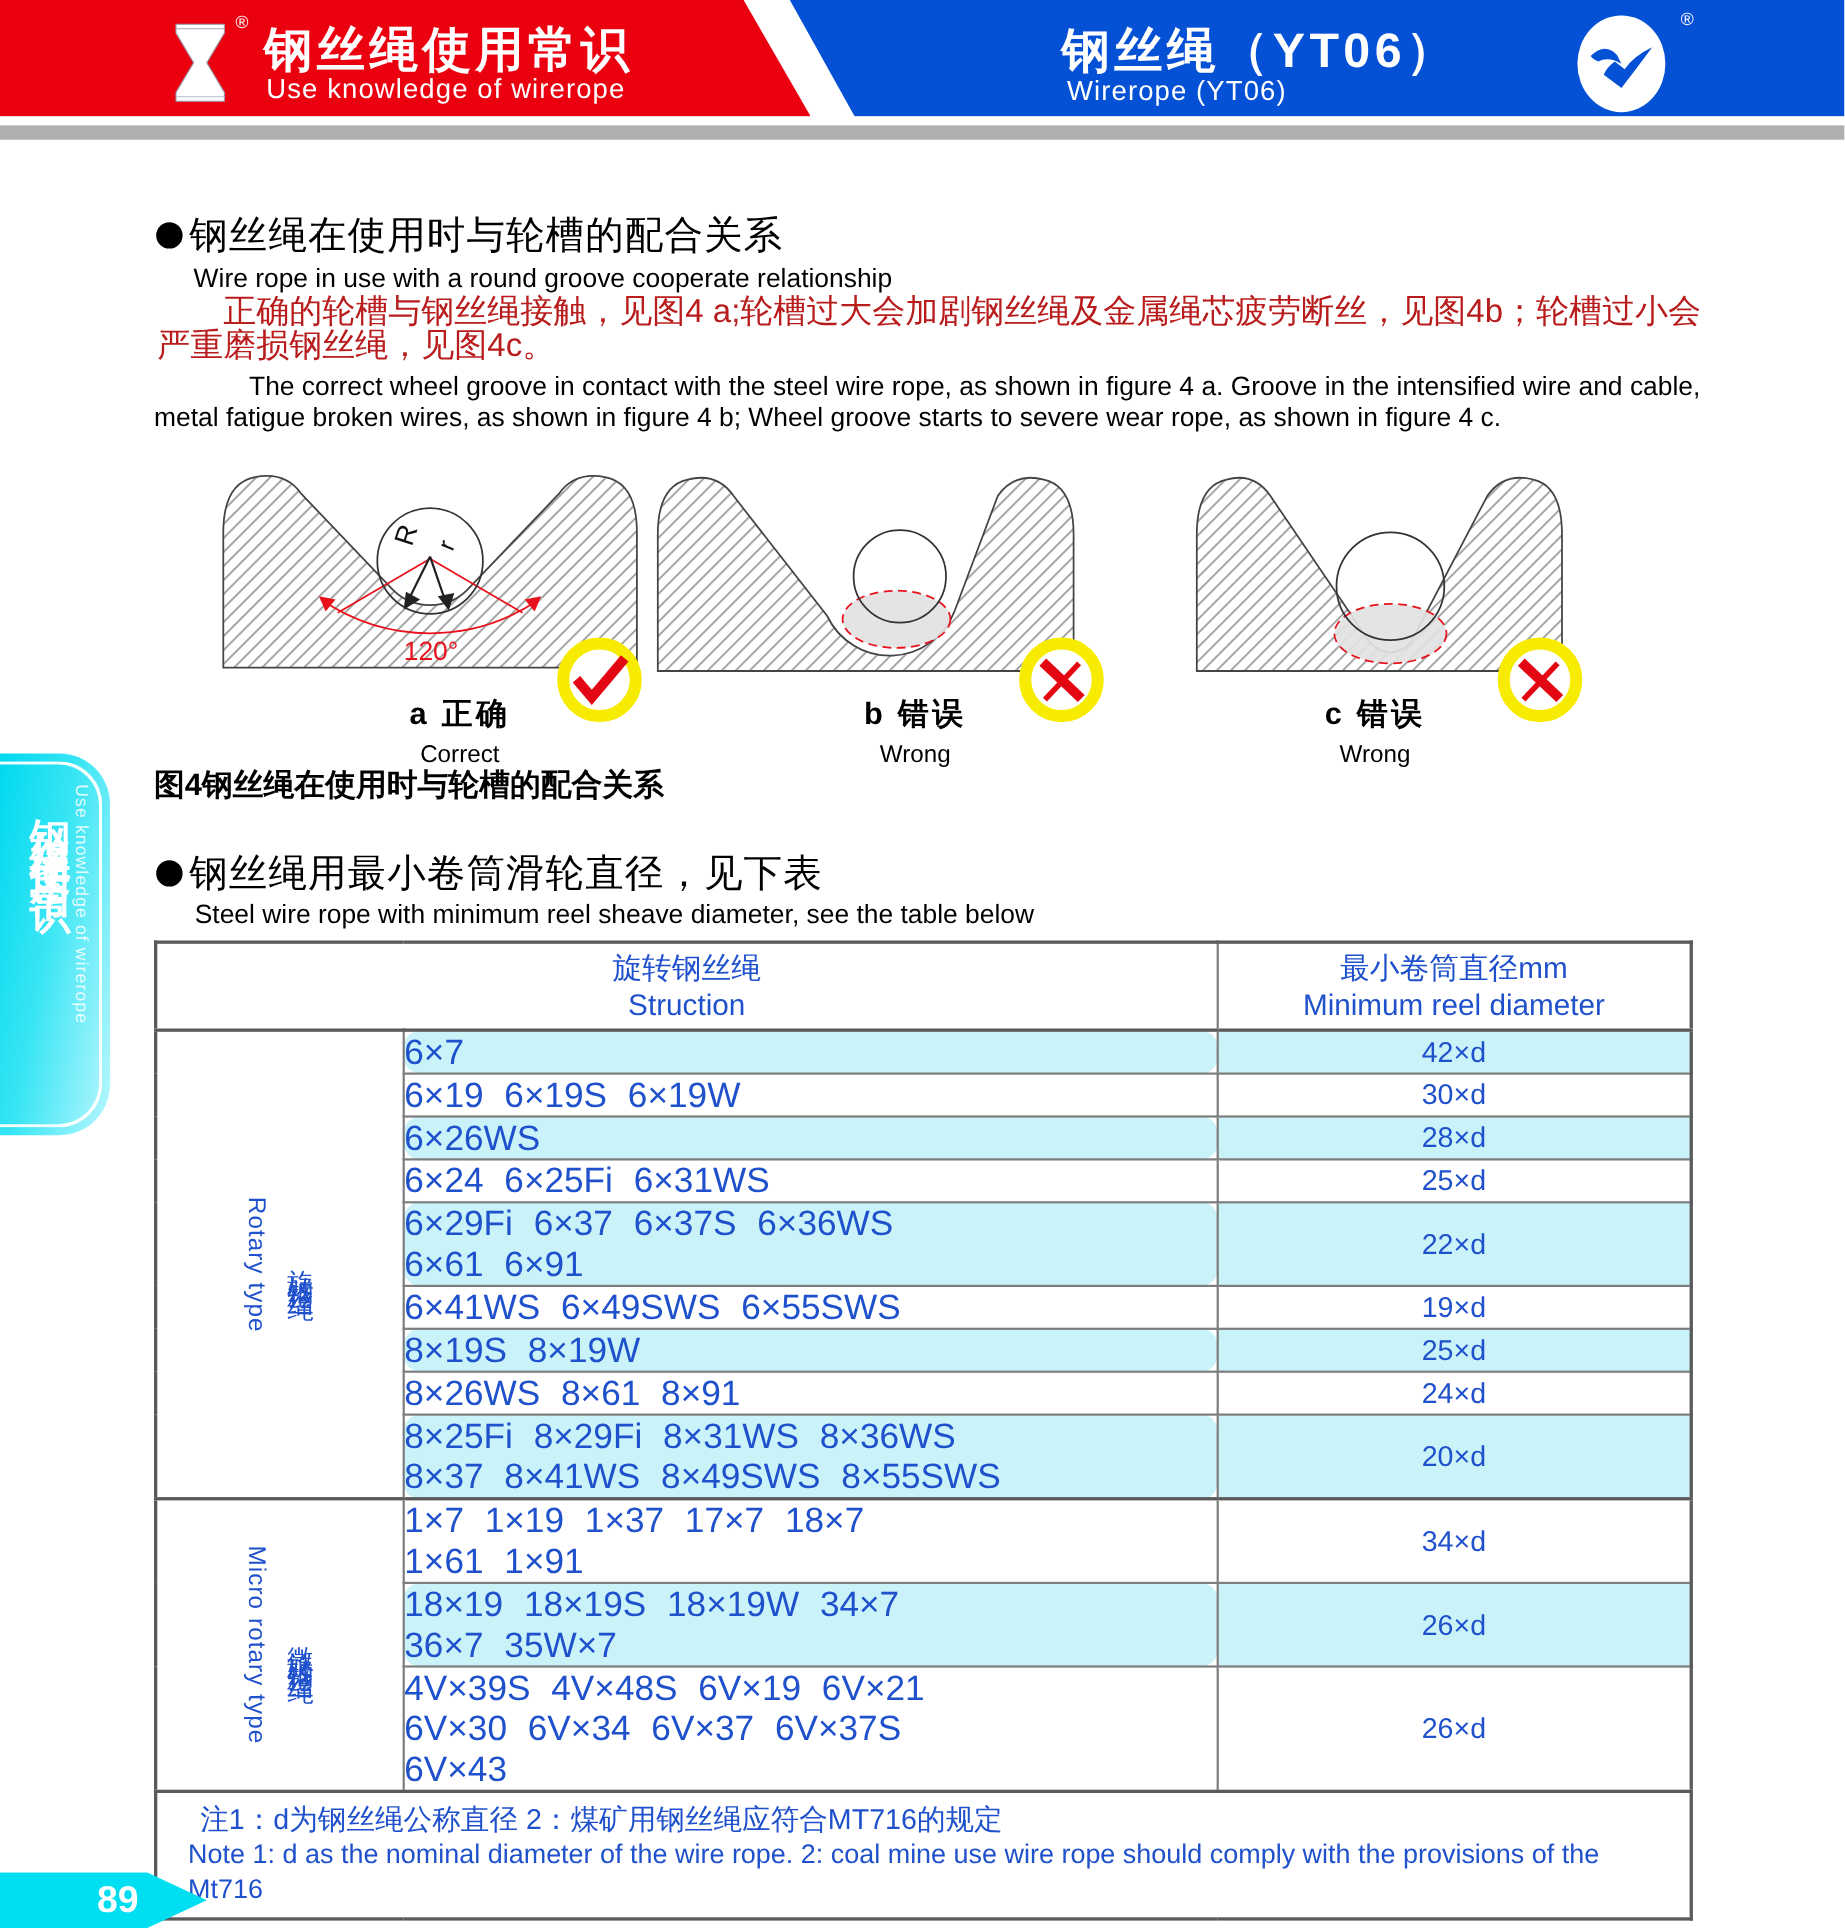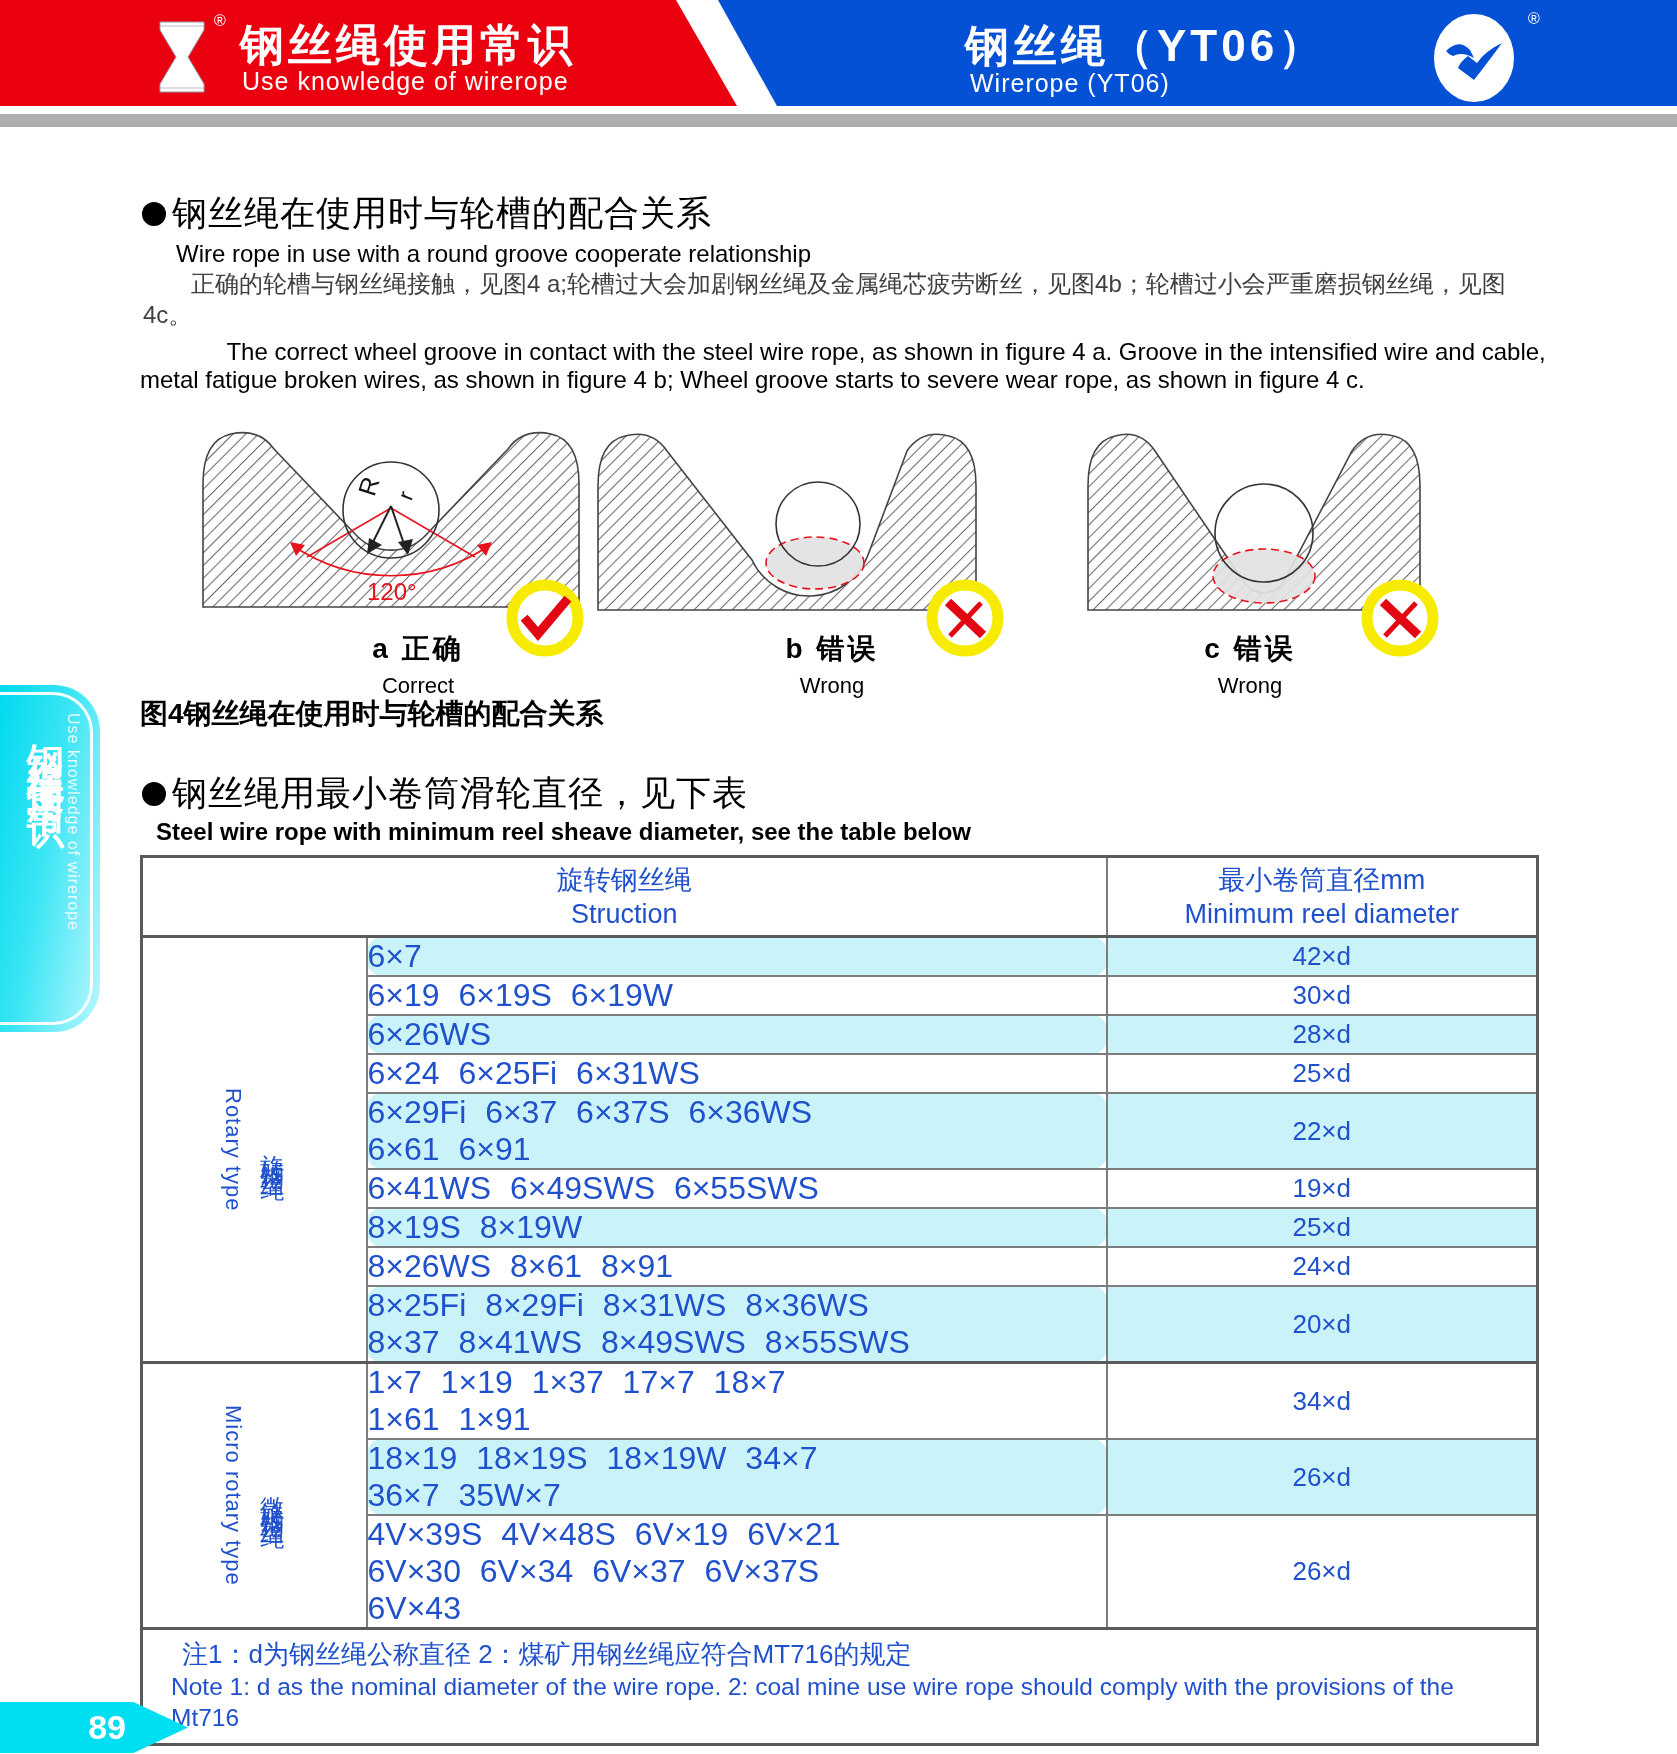--- a/index.html
+++ b/index.html
@@ -25,22 +25,22 @@
   .side-zh{position:absolute;left:20px;top:30px;writing-mode:vertical-rl;color:#fff;
            font-weight:bold;font-size:37px;letter-spacing:11px;}
   .side-en{position:absolute;left:64px;top:28px;writing-mode:vertical-rl;color:#fff;opacity:.85;
            font-size:16px;letter-spacing:1px;white-space:nowrap;}
 
   
   .h-zh{position:absolute;display:flex;align-items:center;font-weight:normal;font-size:35px;color:#000;
         letter-spacing:1px;white-space:nowrap;}
   .bullet{display:inline-block;width:24px;height:24px;border-radius:50%;background:#000;margin-right:6px;}
   .h-en{position:absolute;font-size:24px;color:#000;white-space:nowrap;}
-  .para-zh{position:absolute;left:143px;top:268px;width:1408px;font-size:24px;line-height:31px;
-           text-indent:2em;color:#404040;}
+  .para-zh{position:absolute;left:143px;top:268px;width:1408px;font-size:30px;line-height:31px;
+           text-indent:2em;color:#b91c1c;}
   .para-en{position:absolute;left:140px;top:338px;width:1415px;font-size:24px;line-height:28px;
            text-indent:3.6em;color:#000;}
 
   
   .fig{position:absolute;top:402px;}
   .fig-label{position:absolute;top:630px;width:220px;text-align:center;}
   .fig-label .zh{font-size:28px;font-weight:bold;color:#000000;letter-spacing:3px;text-align:center;}
   .fig-label .en{font-size:22px;color:#000;margin-top:5px;}
   .caption-zh{position:absolute;left:140px;top:695px;width:1400px;text-align:left;
               font-size:28px;font-weight:bold;color:#000;}
@@ -186,21 +186,21 @@
     <div class="zh">c  错误</div>
     <div class="en">Wrong</div>
   </div>
 
   <div class="caption-zh">图4钢丝绳在使用时与轮槽的配合关系</div>
 
   <div class="h-zh" style="left:142px;top:770px;">
     <span class="bullet"></span>
     <span>钢丝绳用最小卷筒滑轮直径，见下表</span>
   </div>
-  <div class="h-en" style="left:156px;top:818px;font-weight:bold;">Steel wire rope with minimum reel sheave diameter, see the table below</div>
+  <div class="h-en" style="left:177px;top:818px;">Steel wire rope with minimum reel sheave diameter, see the table below</div>
 
   <table class="spec-table">
     <colgroup>
         <col class="col-cat">
         <col class="col-struct">
         <col class="col-dia">
       </colgroup>
     <thead>
       <tr>
         <td class="hd" colspan="2">

